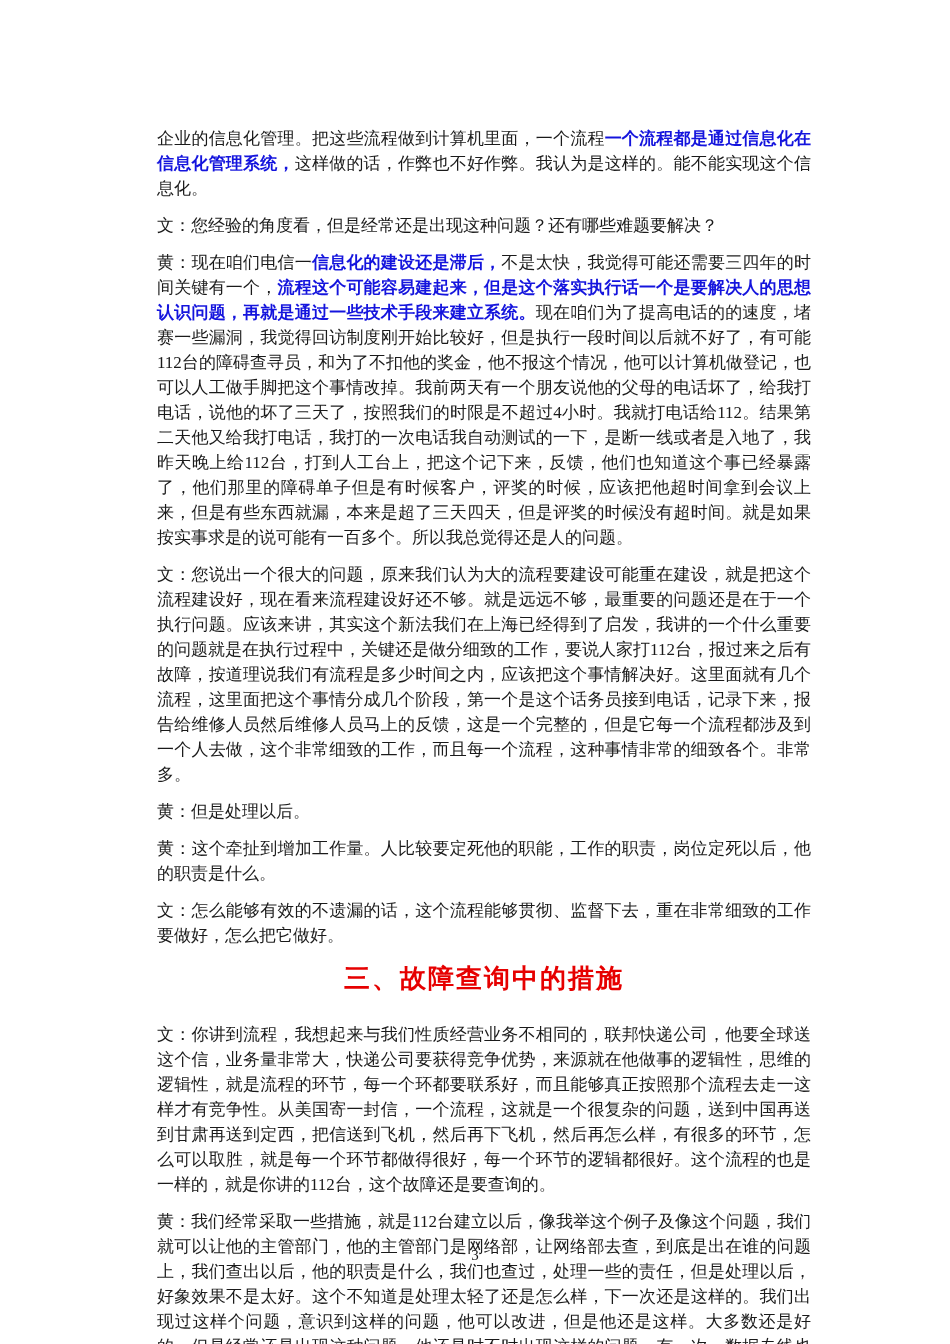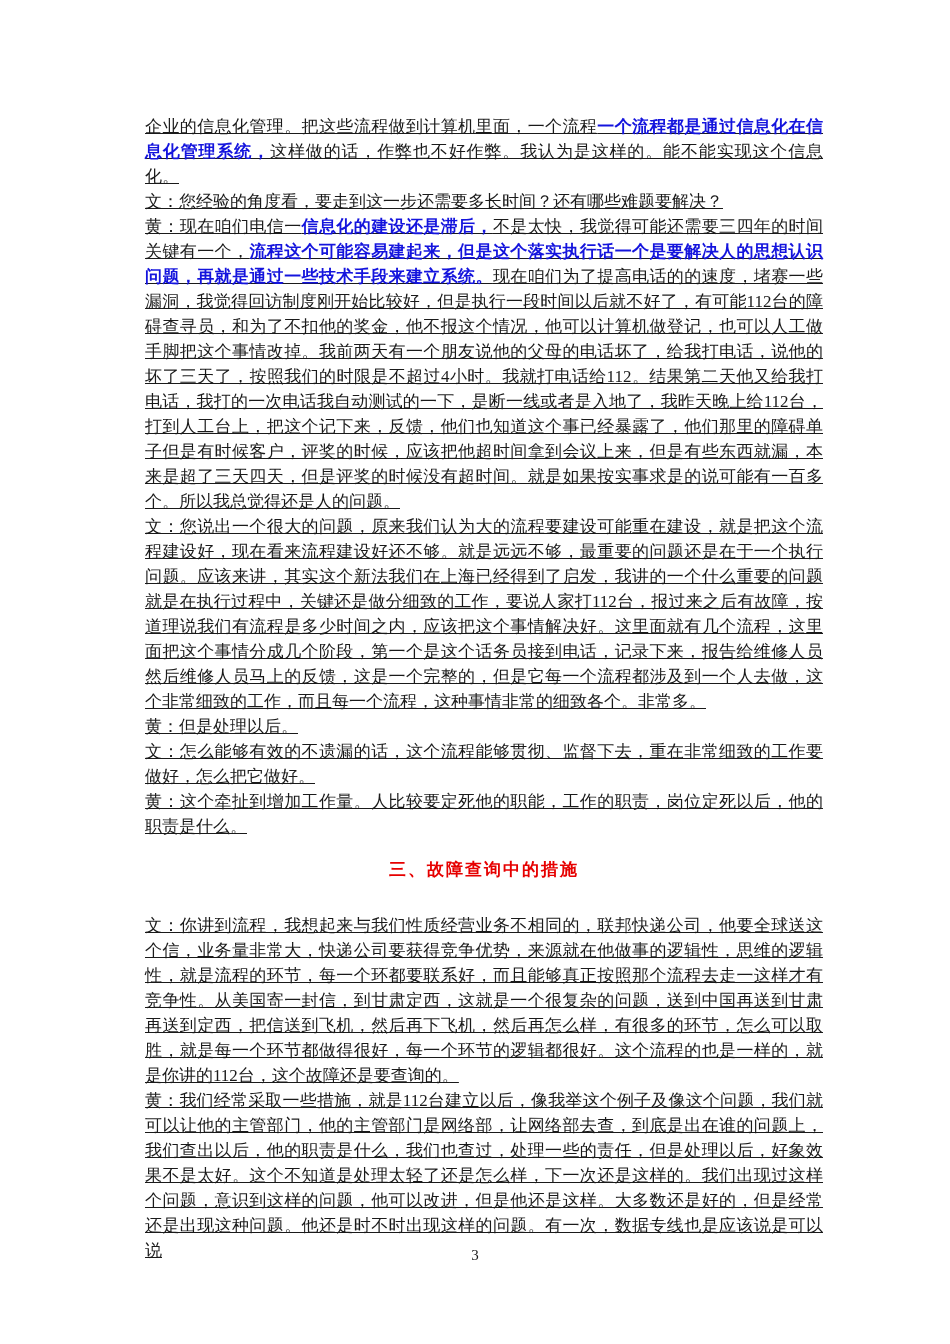--- a/index.html
+++ b/index.html
@@ -16,55 +16,55 @@
   }
   .content {
     position: absolute;
     left: 145px; top: 114px;
     width: 678px;
     font-size: 17px;
     line-height: 25px;
     color: var(--body-color, #1a1a1a);
     text-align: justify;
   }
-  .para { margin: 0; padding: 0; text-decoration: underline; }
+  .para { margin: 12px; padding: 0; }
   .para.justify-last { text-align-last: justify; }
   .run { font-weight: 400; }
   .run-blue {
     color: var(--blue, #1414dd);
     font-weight: 700;
   }
   .section-heading {
     margin: 15px 0 27px 0;
     text-align-last: center;
-    font-size: 17px;
+    font-size: 26px;
     line-height: 32px;
     color: var(--red, #e60000);
     font-weight: 700;
     letter-spacing: 2px;
   }
   .page-number {
     position: absolute;
     top: 1247px; left: 0;
     width: 100%;
     text-align: center;
     font-size: 15px;
     color: #1a1a1a;
   }
 </style>
 </head>
 <body>
 
 <div class="page">
   <div class="content" id="content">
       <p class="para"><span class="run">企业的信息化管理。把这些流程做到计算机里面，一个流程</span><span class="run run-blue">一个流程都是通过信息化在信息化管理系统，</span><span class="run">这样做的话，作弊也不好作弊。我认为是这样的。能不能实现这个信息化。</span></p>
-      <p class="para"><span class="run">文：您经验的角度看，要走到这一步还需要多长时间？还有哪些难题要解决？</span></p>
+      <p class="para"><span class="run">文：您经验的角度看，但是经常还是出现这种问题？还有哪些难题要解决？</span></p>
       <p class="para"><span class="run">黄：现在咱们电信一</span><span class="run run-blue">信息化的建设还是滞后，</span><span class="run">不是太快，我觉得可能还需要三四年的时间关键有一个，</span><span class="run run-blue">流程这个可能容易建起来，但是这个落实执行话一个是要解决人的思想认识问题，再就是通过一些技术手段来建立系统。</span><span class="run">现在咱们为了提高电话的的速度，堵赛一些漏洞，我觉得回访制度刚开始比较好，但是执行一段时间以后就不好了，有可能112台的障碍查寻员，和为了不扣他的奖金，他不报这个情况，他可以计算机做登记，也可以人工做手脚把这个事情改掉。我前两天有一个朋友说他的父母的电话坏了，给我打电话，说他的坏了三天了，按照我们的时限是不超过4小时。我就打电话给112。结果第二天他又给我打电话，我打的一次电话我自动测试的一下，是断一线或者是入地了，我昨天晚上给112台，打到人工台上，把这个记下来，反馈，他们也知道这个事已经暴露了，他们那里的障碍单子但是有时候客户，评奖的时候，应该把他超时间拿到会议上来，但是有些东西就漏，本来是超了三天四天，但是评奖的时候没有超时间。就是如果按实事求是的说可能有一百多个。所以我总觉得还是人的问题。</span></p>
       <p class="para"><span class="run">文：您说出一个很大的问题，原来我们认为大的流程要建设可能重在建设，就是把这个流程建设好，现在看来流程建设好还不够。就是远远不够，最重要的问题还是在于一个执行问题。应该来讲，其实这个新法我们在上海已经得到了启发，我讲的一个什么重要的问题就是在执行过程中，关键还是做分细致的工作，要说人家打112台，报过来之后有故障，按道理说我们有流程是多少时间之内，应该把这个事情解决好。这里面就有几个流程，这里面把这个事情分成几个阶段，第一个是这个话务员接到电话，记录下来，报告给维修人员然后维修人员马上的反馈，这是一个完整的，但是它每一个流程都涉及到一个人去做，这个非常细致的工作，而且每一个流程，这种事情非常的细致各个。非常多。</span></p>
       <p class="para"><span class="run">黄：但是处理以后。</span></p>
+      <p class="para"><span class="run">黄：这个牵扯到增加工作量。人比较要定死他的职能，工作的职责，岗位定死以后，他的职责是什么。</span></p>
       <p class="para"><span class="run">文：怎么能够有效的不遗漏的话，这个流程能够贯彻、监督下去，重在非常细致的工作要做好，怎么把它做好。</span></p>
-      <p class="para"><span class="run">黄：这个牵扯到增加工作量。人比较要定死他的职能，工作的职责，岗位定死以后，他的职责是什么。</span></p>
       <h2 class="section-heading">三、故障查询中的措施</h2>
-      <p class="para"><span class="run">文：你讲到流程，我想起来与我们性质经营业务不相同的，联邦快递公司，他要全球送这个信，业务量非常大，快递公司要获得竞争优势，来源就在他做事的逻辑性，思维的逻辑性，就是流程的环节，每一个环都要联系好，而且能够真正按照那个流程去走一这样才有竞争性。从美国寄一封信，到甘肃定西，这就是一个很复杂的问题，送到中国再送到甘肃再送到定西，把信送到飞机，然后再下飞机，然后再怎么样，有很多的环节，怎么可以取胜，就是每一个环节都做得很好，每一个环节的逻辑都很好。这个流程的也是一样的，就是你讲的112台，这个故障还是要查询的。</span></p>
+      <p class="para"><span class="run">文：你讲到流程，我想起来与我们性质经营业务不相同的，联邦快递公司，他要全球送这个信，业务量非常大，快递公司要获得竞争优势，来源就在他做事的逻辑性，思维的逻辑性，就是流程的环节，每一个环都要联系好，而且能够真正按照那个流程去走一这样才有竞争性。从美国寄一封信，一个流程，这就是一个很复杂的问题，送到中国再送到甘肃再送到定西，把信送到飞机，然后再下飞机，然后再怎么样，有很多的环节，怎么可以取胜，就是每一个环节都做得很好，每一个环节的逻辑都很好。这个流程的也是一样的，就是你讲的112台，这个故障还是要查询的。</span></p>
       <p class="para justify-last"><span class="run">黄：我们经常采取一些措施，就是112台建立以后，像我举这个例子及像这个问题，我们就可以让他的主管部门，他的主管部门是网络部，让网络部去查，到底是出在谁的问题上，我们查出以后，他的职责是什么，我们也查过，处理一些的责任，但是处理以后，好象效果不是太好。这个不知道是处理太轻了还是怎么样，下一次还是这样的。我们出现过这样个问题，意识到这样的问题，他可以改进，但是他还是这样。大多数还是好的，但是经常还是出现这种问题。他还是时不时出现这样的问题。有一次，数据专线也是应该说是可以说</span></p>
     </div>
   <div class="page-number">3</div>
 </div>
 
 </body></html>

